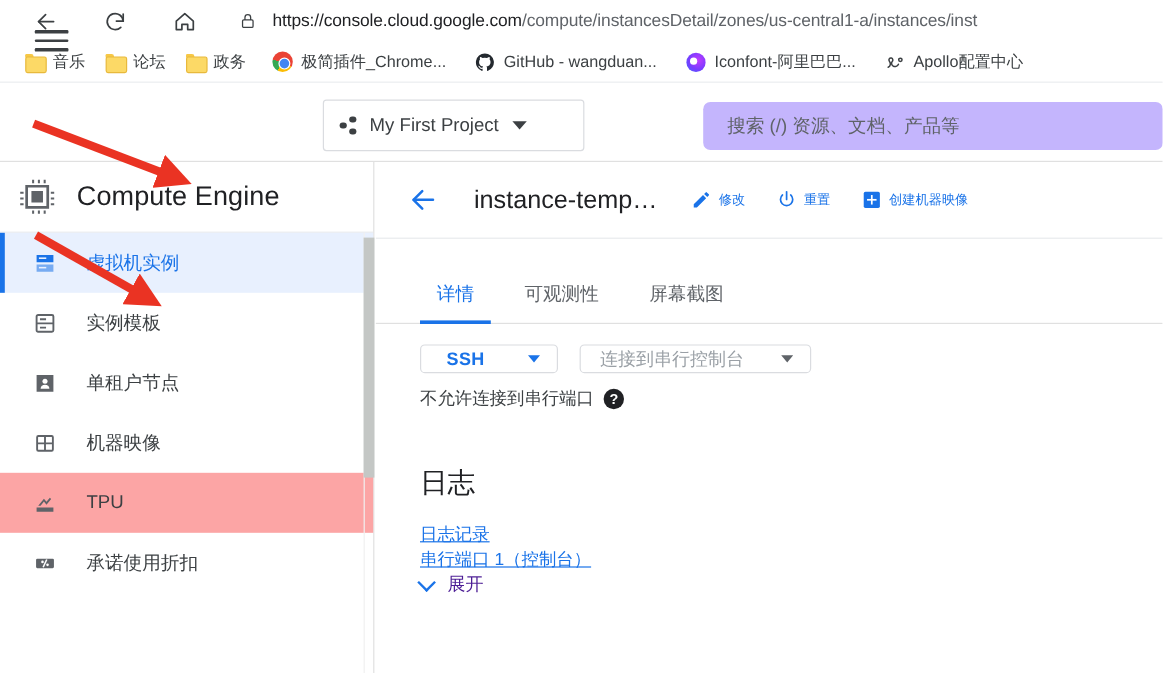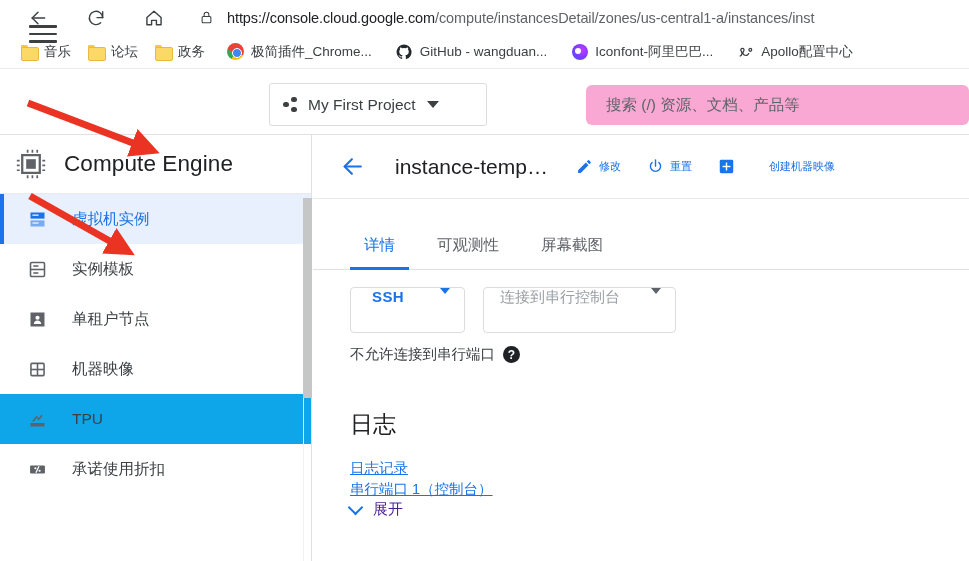--- a/index.html
+++ b/index.html
@@ -149,21 +149,21 @@
   .caret-dn {
     width: 0; height: 0; margin-left: 11px;
     border-left: 6px solid transparent;
     border-right: 6px solid transparent;
     border-top: 7px solid #3c4043;
   }
 
   .search-box {
     position: absolute; left: 586px; top: 85px;
     width: 383px; height: 40px;
-    background: #f9a8d4;
+    background: #c4b5fd;
     border-radius: 6px;
     display: flex; align-items: center;
     padding-left: 20px;
   }
   .search-ph { font-size: 15.5px; color: #5f6368; white-space: nowrap; }
 
   
   .sidebar {
     position: absolute; left: 0; top: 135px;
     width: 312px; height: 426px;
@@ -217,21 +217,21 @@
   .nav-item.selected {
     background: #e8f0fe;
     color: #1a73e8;
   }
   .nav-item.selected::before {
     content: "";
     position: absolute; left: 0; top: 0;
     width: 4px; height: 100%;
     background: #1a73e8;
   }
-  .nav-item.hovered { background: #0ea5e9; }
+  .nav-item.hovered { background: #fca5a5; }
 
   .sb-scrollbar {
     position: absolute;
     left: 303px; top: 63px;
     width: 9px; height: 200px;
     background: #c4c7c5;
     border-radius: 0;
   }
   .sb-track {
     position: absolute;
@@ -298,22 +298,22 @@
     width: 100%; height: 3px;
     background: #1a73e8;
   }
 
   .action-row {
     display: flex; align-items: center;
     padding-left: 37px;
     margin-top: 17px;
   }
   .split-btn {
-    display: flex; align-items: flex-start;
-    height: 46px;
+    display: flex; align-items: center;
+    height: 24px;
     border: 1px solid #dadce0;
     border-radius: 4px;
     overflow: hidden;
     background: #fff;
   }
   .split-main {
     display: flex; align-items: center; justify-content: center;
     padding: 0 21px;
     font-size: 15px;
     font-weight: bold;
@@ -615,21 +615,21 @@
         <div class="hdr-btn">
           <span class="hb-ico">
             <svg width="17" height="17" viewBox="0 0 24 24" fill="none" stroke="#1a73e8" stroke-width="2" stroke-linecap="round">
               <path d="M7.2 6.3a7.2 7.2 0 1 0 9.6 0"></path>
                 <line x1="12" y1="2.6" x2="12" y2="11.5"></line>
             </svg>
           </span>
           <span>重置</span>
         </div>
 
-        <div class="hdr-btn" style="margin-right:14px;gap:28px;">
+        <div class="hdr-btn" style="margin-right:14px;">
           <span class="hb-ico">
             <svg width="17" height="17" viewBox="0 0 24 24">
               <rect x="2.5" y="2.5" width="19" height="19" rx="2" fill="#1a73e8"></rect>
               <rect x="11" y="6.4" width="2" height="11.2" fill="#fff"></rect>
               <rect x="6.4" y="11" width="11.2" height="2" fill="#fff"></rect>
             </svg>
           </span>
           <span>创建机器映像</span>
         </div>
       </div>

